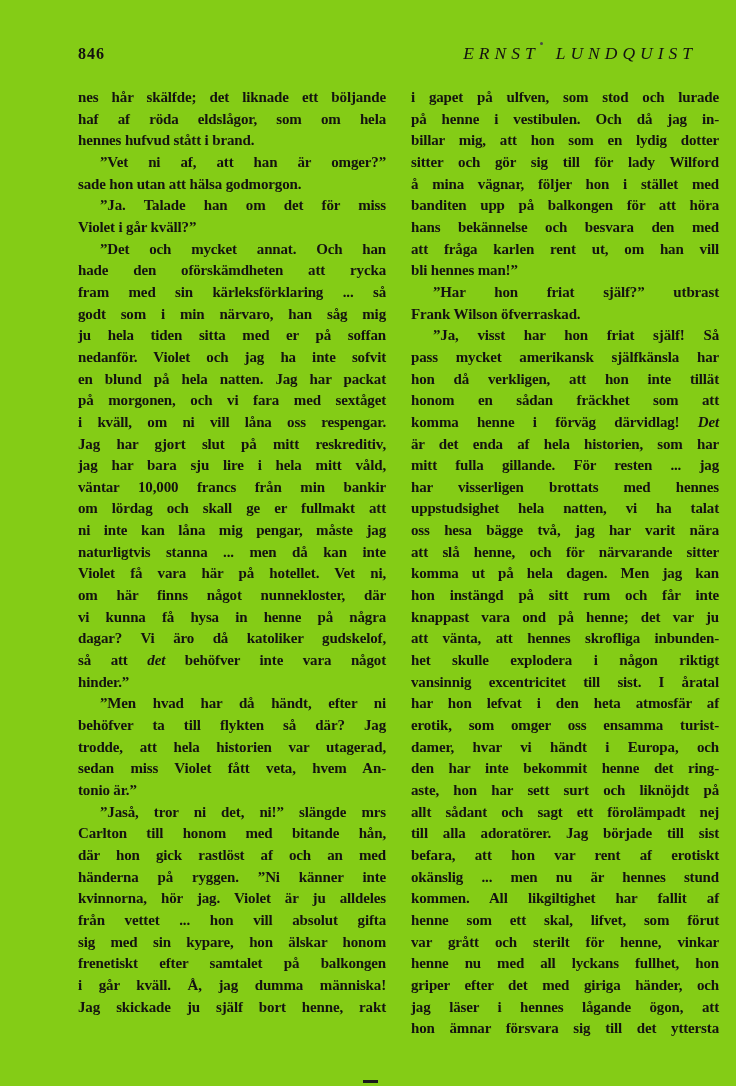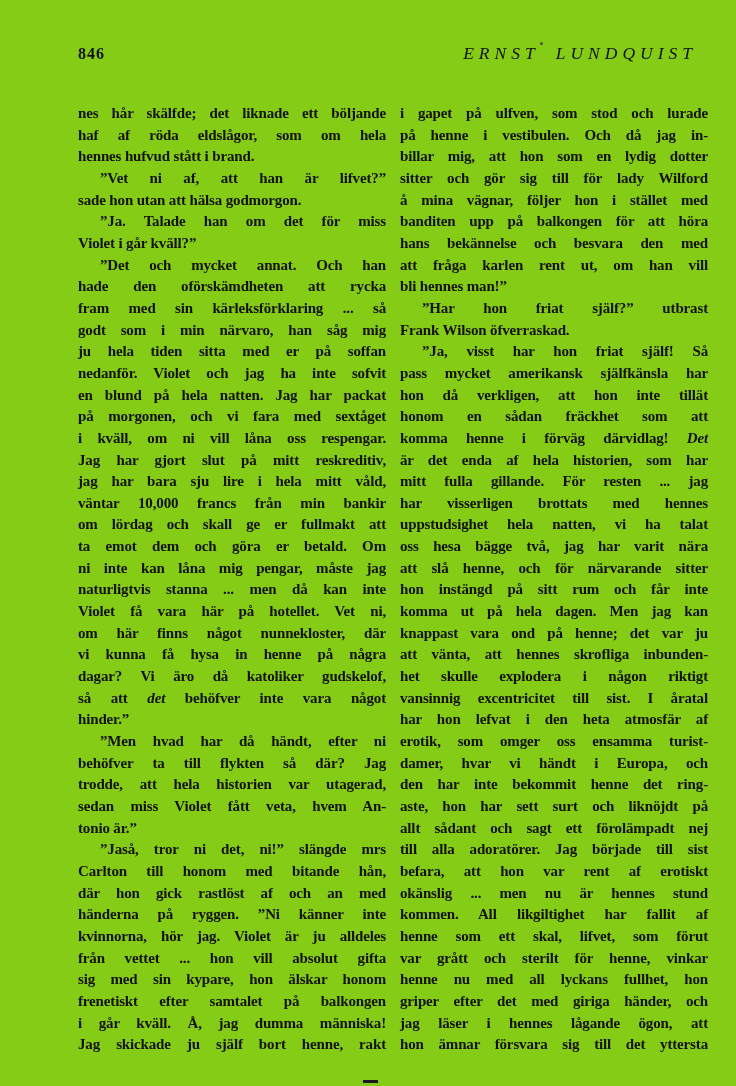--- a/index.html
+++ b/index.html
@@ -41,24 +41,24 @@
     top: 42px;
     width: 3px;
     height: 3px;
     border-radius: 50%;
     background: #4a4a4a;
   }
   
   .columns {
     position: absolute;
     left: 78px;
-    top: 103px;
+    top: 87px;
     width: 629px;
     display: flex;
-    gap: 14px;
+    gap: 25px;
   }
   .col {
     width: 308px;
     flex: 0 0 308px;
   }
   .line {
     font-size: 15px;
     font-weight: bold;
     line-height: 21.66px;
     height: 21.66px;
@@ -88,38 +88,37 @@
 <div class="page">
   <span class="pagenum">846</span>
   <div class="running-title">ERNST LUNDQUIST</div>
   <div class="speck"></div>
 
   <div class="columns">
     <div class="col">
         <div class="line"><span>nes hår skälfde; det liknade ett böljande</span></div>
         <div class="line"><span>haf af röda eldslågor, som om hela</span></div>
         <div class="line end"><span>hennes hufvud stått i brand.</span></div>
-        <div class="line ind"><span>”Vet ni af, att han är lifvet?”</span></div>
+        <div class="line ind"><span>”Vet ni af, att han är omger?”</span></div>
         <div class="line end"><span>sade hon utan att hälsa godmorgon.</span></div>
         <div class="line ind"><span>”Ja. Talade han om det för miss</span></div>
         <div class="line end"><span>Violet i går kväll?”</span></div>
         <div class="line ind"><span>”Det och mycket annat. Och han</span></div>
         <div class="line"><span>hade den oförskämdheten att rycka</span></div>
         <div class="line"><span>fram med sin kärleksförklaring ... så</span></div>
         <div class="line"><span>godt som i min närvaro, han såg mig</span></div>
         <div class="line"><span>ju hela tiden sitta med er på soffan</span></div>
         <div class="line"><span>nedanför. Violet och jag ha inte sofvit</span></div>
         <div class="line"><span>en blund på hela natten. Jag har packat</span></div>
         <div class="line"><span>på morgonen, och vi fara med sextåget</span></div>
         <div class="line"><span>i kväll, om ni vill låna oss respengar.</span></div>
         <div class="line"><span>Jag har gjort slut på mitt reskreditiv,</span></div>
         <div class="line"><span>jag har bara sju lire i hela mitt våld,</span></div>
         <div class="line"><span>väntar 10,000 francs från min bankir</span></div>
         <div class="line"><span>om lördag och skall ge er fullmakt att</span></div>
-        <div class="line"><span>ta emot dem och göra er betald. Om</span></div>
         <div class="line"><span>ni inte kan låna mig pengar, måste jag</span></div>
         <div class="line"><span>naturligtvis stanna ... men då kan inte</span></div>
         <div class="line"><span>Violet få vara här på hotellet. Vet ni,</span></div>
         <div class="line"><span>om här finns något nunnekloster, där</span></div>
         <div class="line"><span>vi kunna få hysa in henne på några</span></div>
         <div class="line"><span>dagar? Vi äro då katoliker gudskelof,</span></div>
         <div class="line"><span>så att </span><i>det</i><span> behöfver inte vara något</span></div>
         <div class="line end"><span>hinder.”</span></div>
         <div class="line ind"><span>”Men hvad har då händt, efter ni</span></div>
         <div class="line"><span>behöfver ta till flykten så där? Jag</span></div>
@@ -153,22 +152,22 @@
         <div class="line"><span>pass mycket amerikansk själfkänsla har</span></div>
         <div class="line"><span>hon då verkligen, att hon inte tillät</span></div>
         <div class="line"><span>honom en sådan fräckhet som att</span></div>
         <div class="line"><span>komma henne i förväg därvidlag! </span><i>Det</i><span></span></div>
         <div class="line"><span>är det enda af hela historien, som har</span></div>
         <div class="line"><span>mitt fulla gillande. För resten ... jag</span></div>
         <div class="line"><span>har visserligen brottats med hennes</span></div>
         <div class="line"><span>uppstudsighet hela natten, vi ha talat</span></div>
         <div class="line"><span>oss hesa bägge två, jag har varit nära</span></div>
         <div class="line"><span>att slå henne, och för närvarande sitter</span></div>
+        <div class="line"><span>komma ut på hela dagen. Men jag kan</span></div>
         <div class="line"><span>hon instängd på sitt rum och får inte</span></div>
-        <div class="line"><span>komma ut på hela dagen. Men jag kan</span></div>
         <div class="line"><span>knappast vara ond på henne; det var ju</span></div>
         <div class="line"><span>att vänta, att hennes skrofliga inbunden-</span></div>
         <div class="line"><span>het skulle explodera i någon riktigt</span></div>
         <div class="line"><span>vansinnig excentricitet till sist. I åratal</span></div>
         <div class="line"><span>har hon lefvat i den heta atmosfär af</span></div>
         <div class="line"><span>erotik, som omger oss ensamma turist-</span></div>
         <div class="line"><span>damer, hvar vi händt i Europa, och</span></div>
         <div class="line"><span>den har inte bekommit henne det ring-</span></div>
         <div class="line"><span>aste, hon har sett surt och liknöjdt på</span></div>
         <div class="line"><span>allt sådant och sagt ett förolämpadt nej</span></div>

